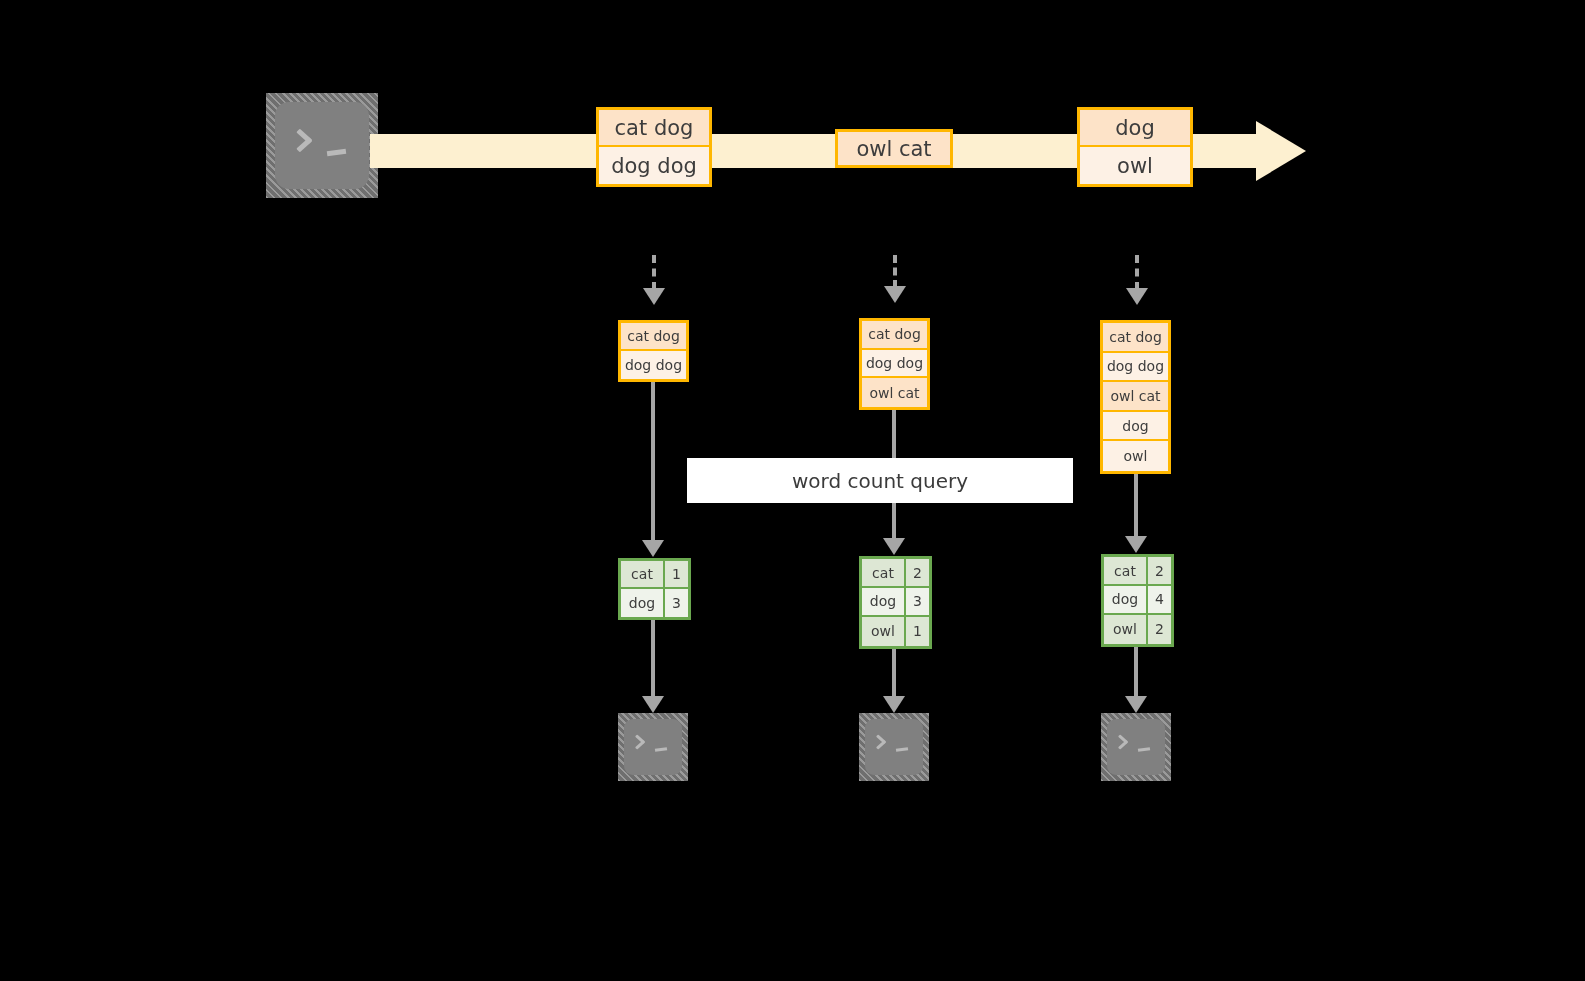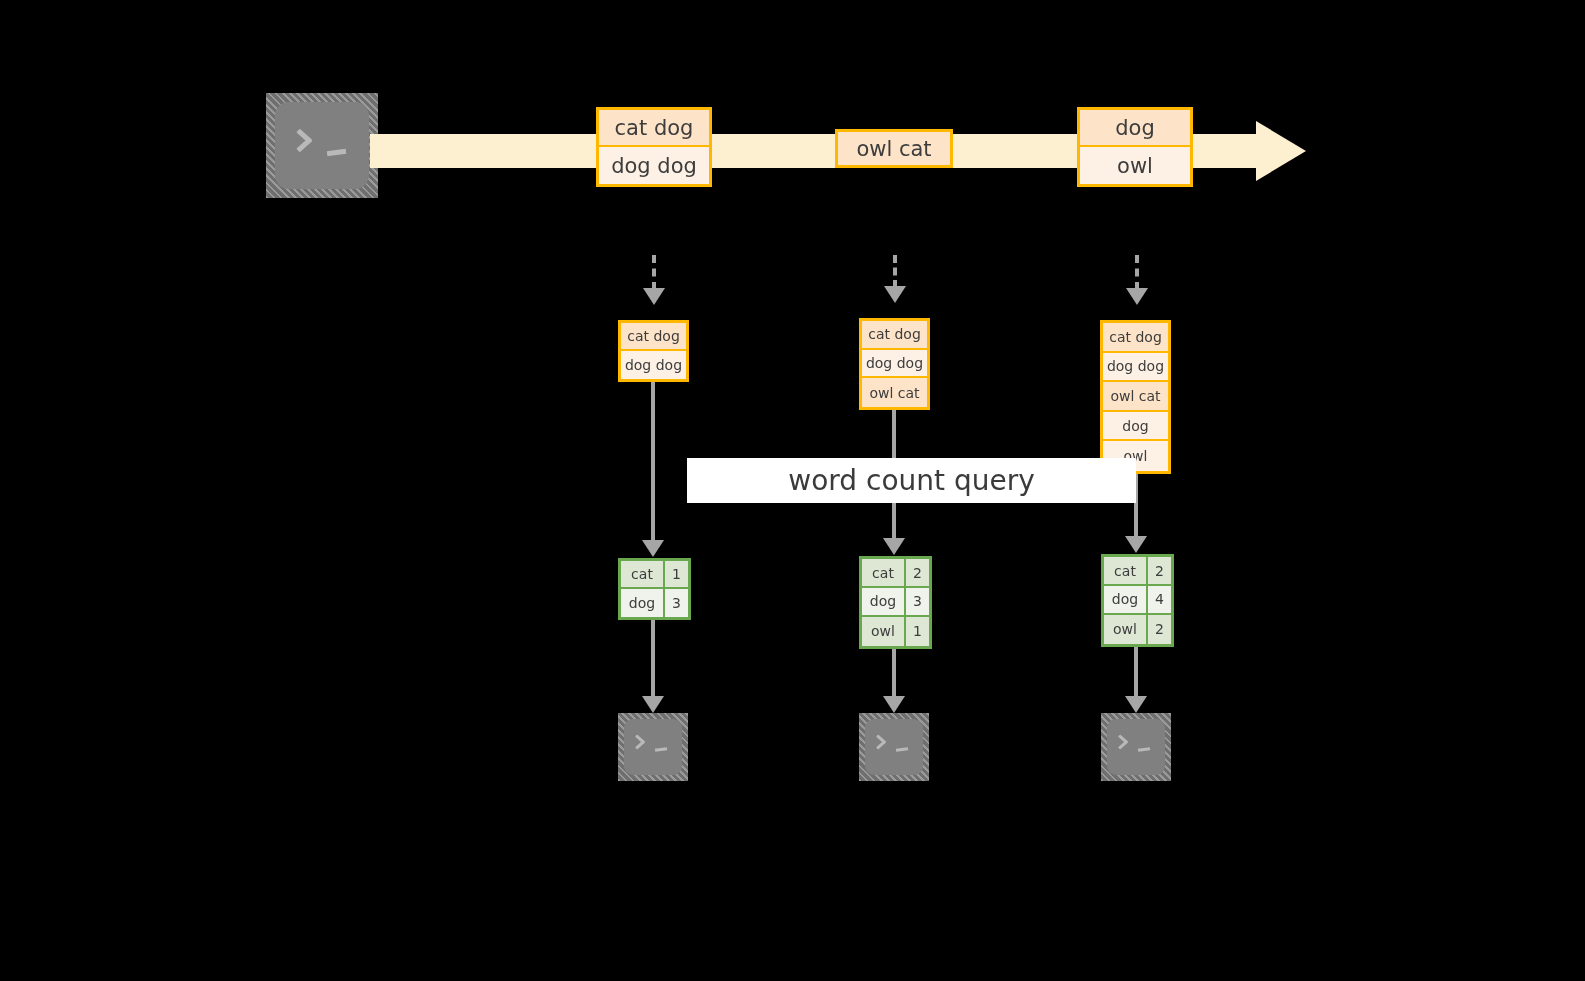--- a/index.html
+++ b/index.html
@@ -279,13 +279,13 @@
 
 <div class="term-icon" style="left:1101px; top:713px; width:70px; height:68px;">
   <div class="inner" style="left:6px; top:6px; right:6px; bottom:6px; border-radius:9px;"></div>
   <div class="chev" style="left:18px; top:20px; width:17px; height:20px;">
     <i style="left:0px; top:1px; width:11px; height:3px; transform:rotate(42deg); transform-origin:left center;"></i>
     <i style="left:0px; top:14px; width:11px; height:3px; transform:rotate(-42deg); transform-origin:left center;"></i>
   </div>
   <div class="usc" style="left:37px; top:35px; width:12px; height:3px; transform:rotate(-7deg);"></div>
 </div>
 
-<div class="query-label" style="left:687px; top:458px; width:449px; height:45px; font-size:28px;">word count query</div>
+<div class="query-label" style="left:687px; top:458px; width:386px; height:45px; font-size:20px;">word count query</div>
 
 </body></html>

